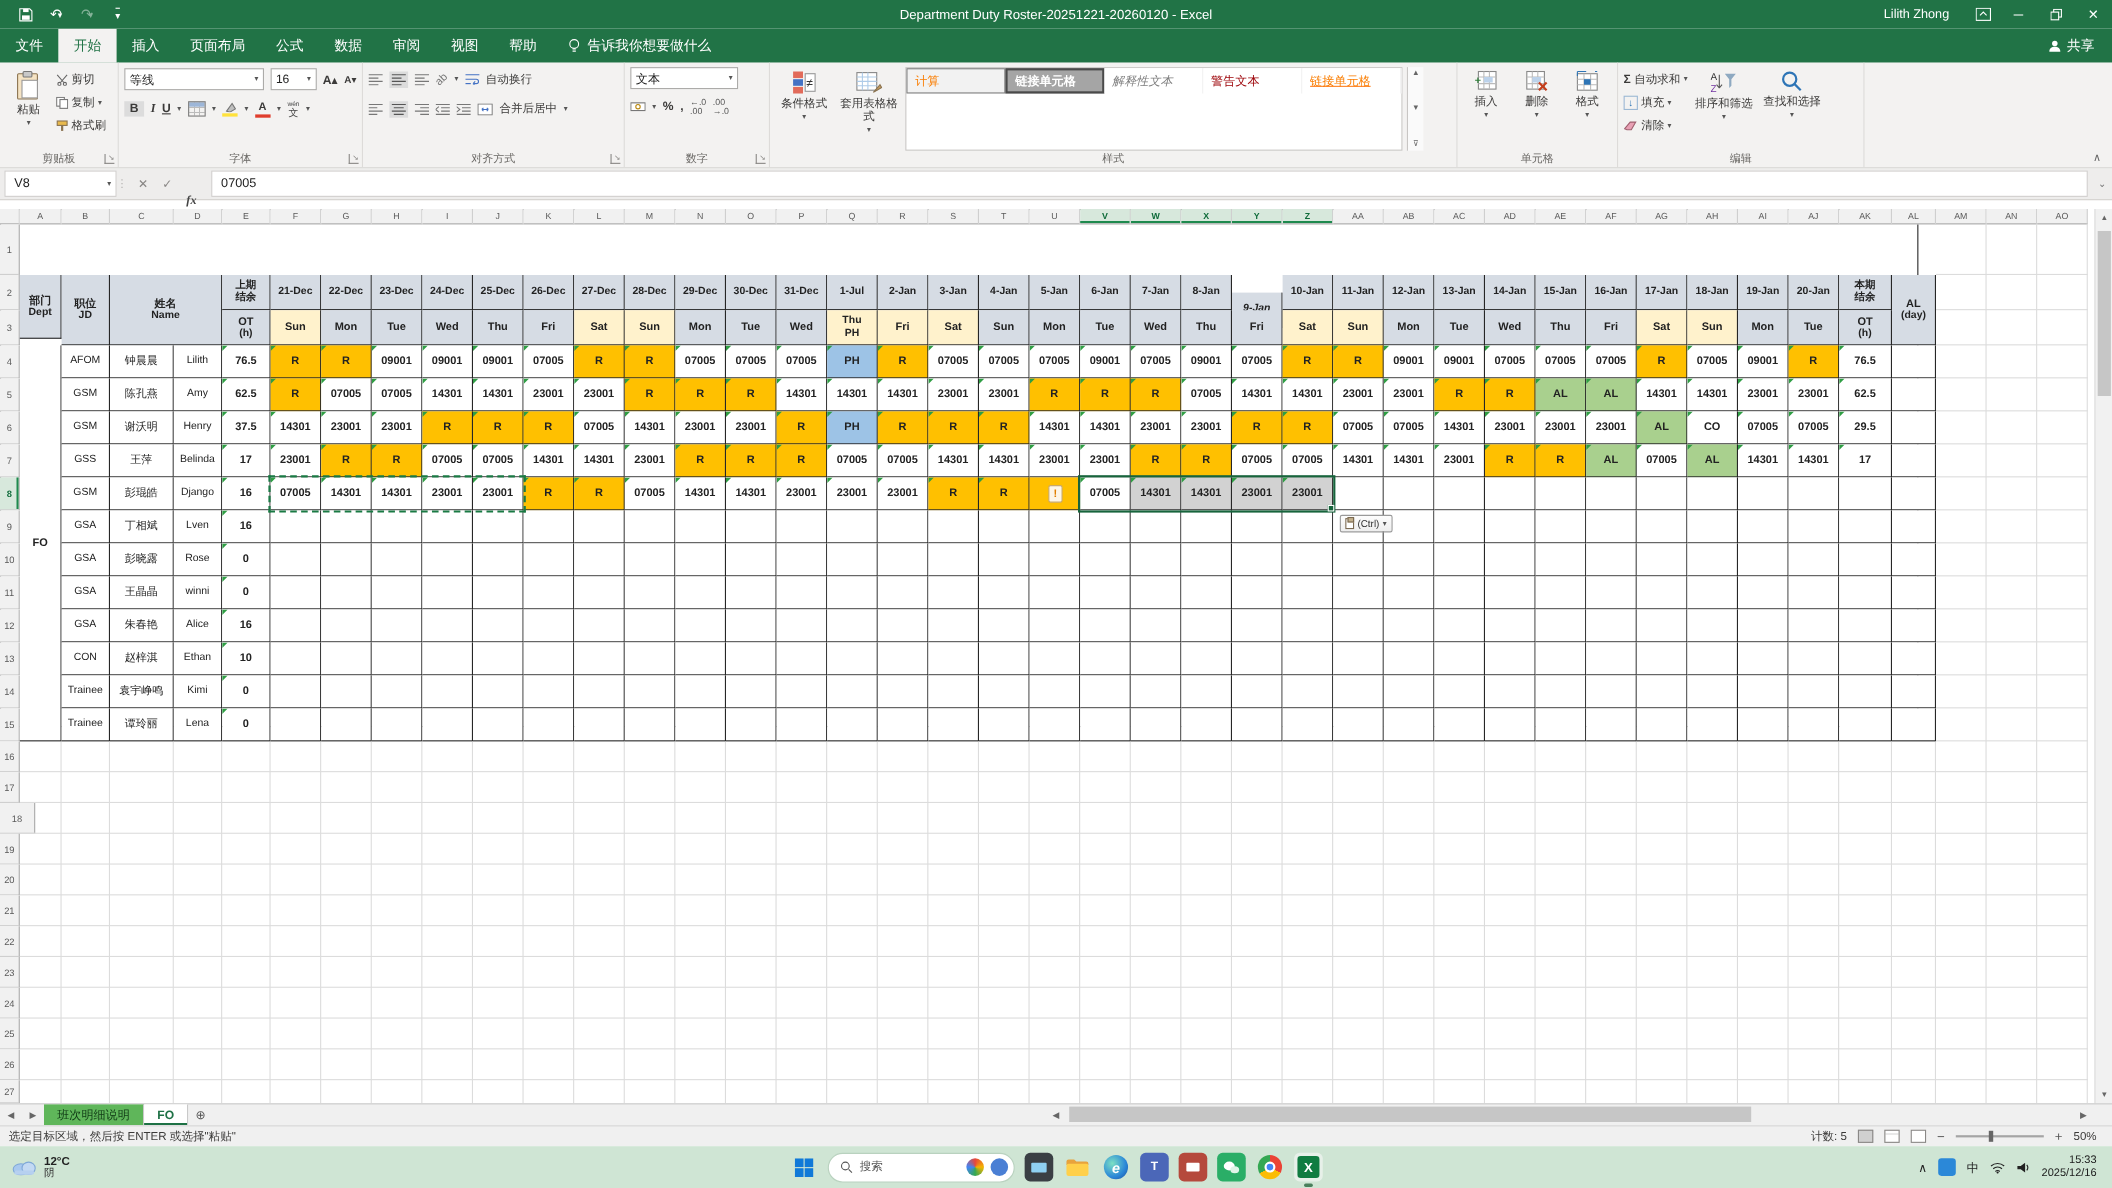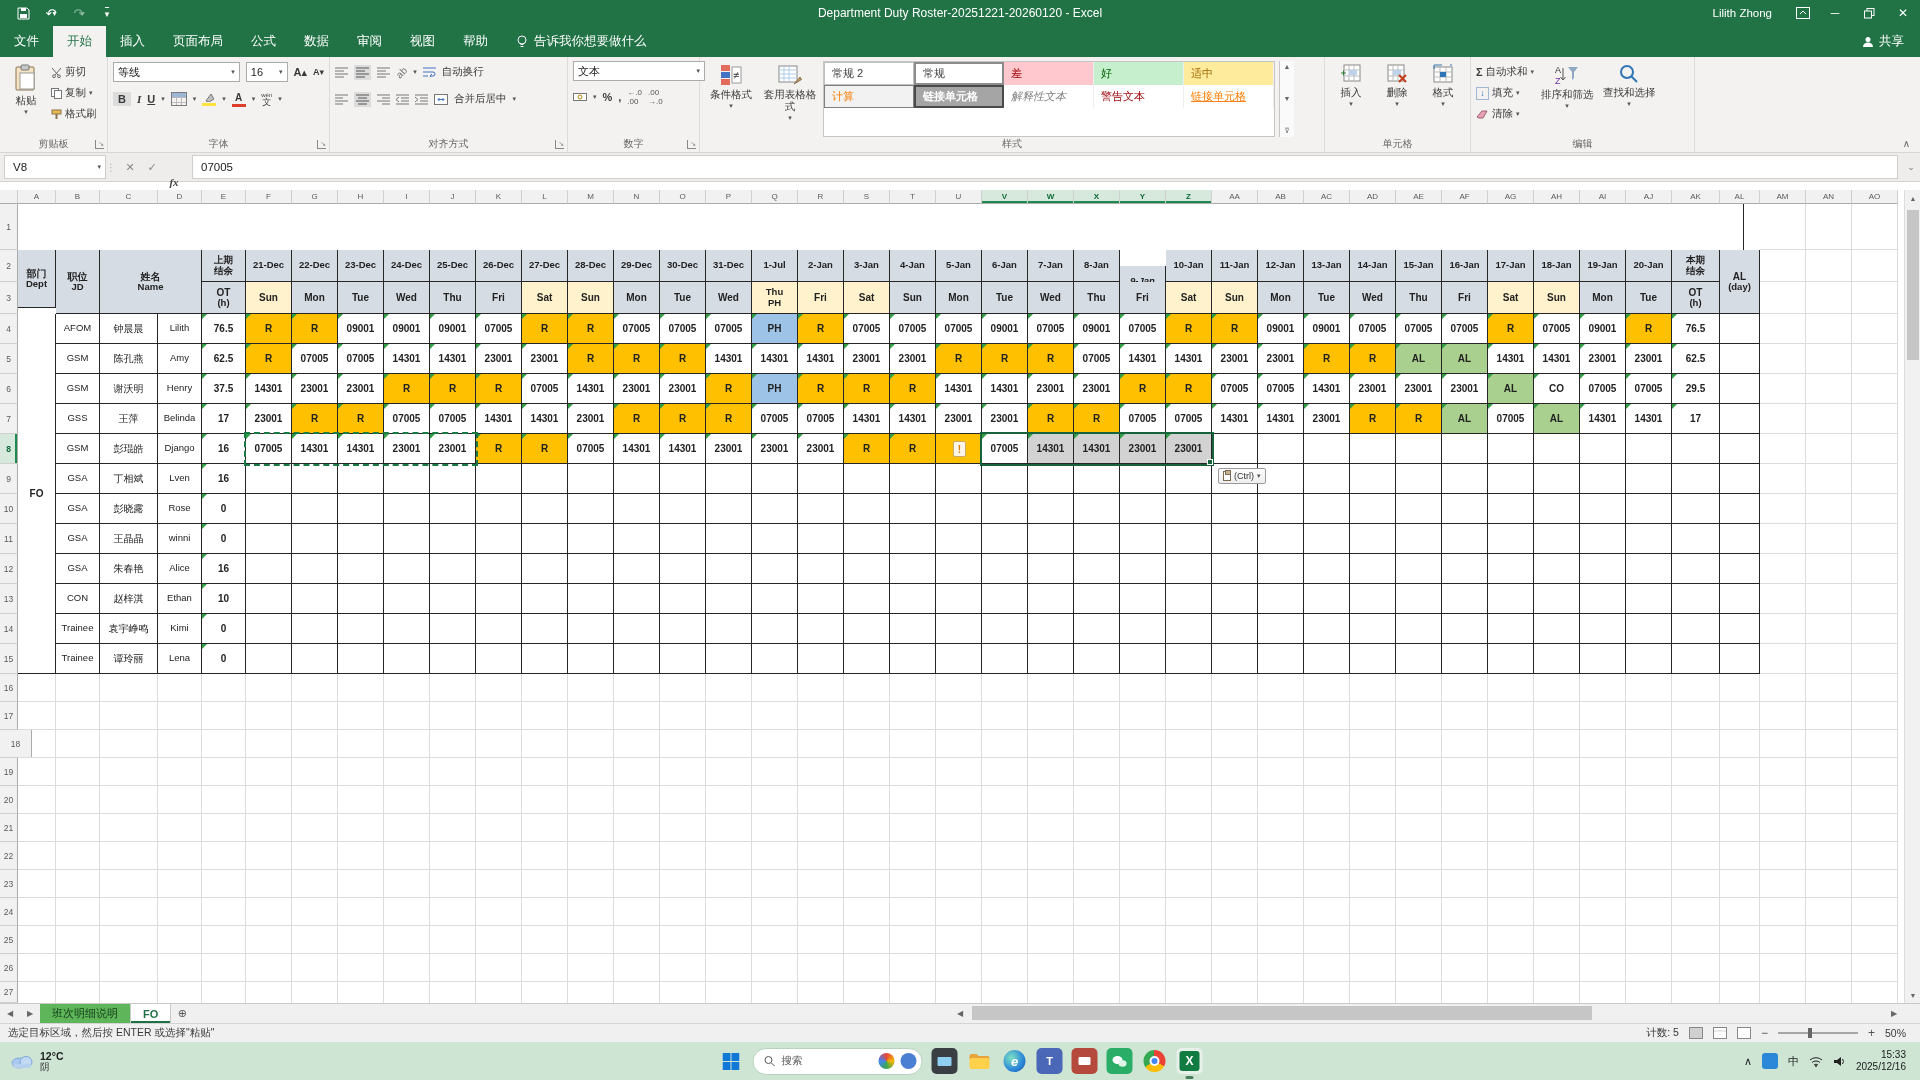--- a/index.html
+++ b/index.html
@@ -362,21 +362,21 @@
           </svg>
         </span>
       <span>合并后居中</span>
         <span class="dd">▾</span>
     </div>
     <div class="rlabel">对齐方式</div>
     <div class="launcher">↘</div>
   </div>
 
   <div class="rgroup" style="width:132px;flex-direction:column;gap:5px;">
-    <div class="combo" style="width:132px;">
+    <div class="combo" style="width:98px;">
         <span>文本</span>
         <span class="dd" style="margin-left:auto;">▾</span>
       </div>
     <div class="toolrow">
       <span class="sq">
           <svg width="14" height="12">
             <rect x="0.5" y="2.5" width="13" height="7" fill="#fff" stroke="#777"></rect>
             <circle cx="7" cy="6" r="2" fill="none" stroke="#b8860b"></circle>
           </svg>
         </span>
@@ -405,27 +405,20 @@
     <div class="bigbtn" style="width:58px;">
       <svg width="24" height="22" viewBox="0 0 24 22">
           <rect x="1" y="2" width="18" height="16" fill="#fff" stroke="#888"></rect>
           <path d="M1 6h18M1 10h18M1 14h18M6 2v16M11 2v16" stroke="#aecbe8"></path>
           <path d="M16 20l6-7 1.5 2.5z" fill="#c49a5e" stroke="#8a7350"></path>
         </svg>
       <span class="cap">套用表格格式</span>
         <span class="dd">▾</span>
     </div>
     <div class="galwrap">
-      <div class="galrow" id="gal-row1">
-          <div class="gcell g-n2">常规 2</div>
-          <div class="gcell g-n">常规</div>
-          <div class="gcell g-bad">差</div>
-          <div class="gcell g-good">好</div>
-          <div class="gcell g-neu">适中</div>
-        </div>
       <div class="galrow" id="gal-row2">
           <div class="gcell g-calc">计算</div>
           <div class="gcell g-check">链接单元格</div>
           <div class="gcell g-expl">解释性文本</div>
           <div class="gcell g-warn">警告文本</div>
           <div class="gcell g-link">链接单元格</div>
         </div>
     </div>
     <div class="galscroll">
         <span>▲</span>

